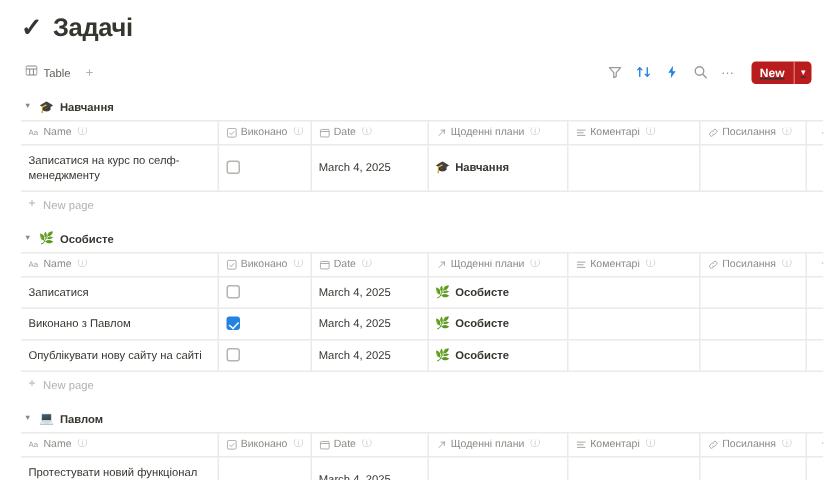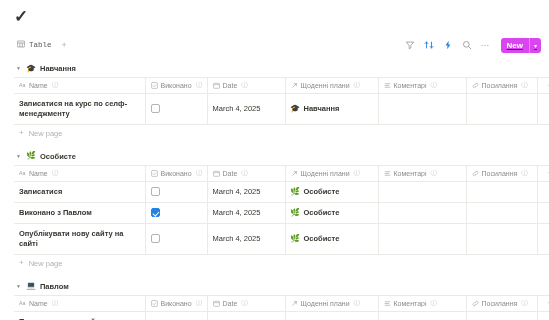--- a/index.html
+++ b/index.html
@@ -44,21 +44,20 @@
     position: relative;
   }
   .view-tab {
     display: flex;
     align-items: center;
     gap: 4px;
     font-size: 7.5px;
     color: #5c5a55;
     padding: 2px 3px;
     border-radius: 3px;
-    font-family: Liberation Mono, monospace;
   }
   .view-tab .grid-ico { color: #8a8884; font-size: 8px; line-height: 1; }
   .view-add {
     margin-left: 7px;
     font-size: 9px;
     color: #b3b1ad;
     line-height: 1;
   }
   .viewbar-right {
     margin-left: auto;
@@ -78,21 +77,21 @@
   .tb-dots {
     color: #9b9a97;
     font-size: 9px;
     letter-spacing: 0px;
     line-height: 1;
     transform: translateY(-2px);
   }
   .new-btn {
     display: flex;
     align-items: stretch;
-    background: #d946ef;
+    background: #b91c1c;
     border-radius: 3px;
     overflow: hidden;
     height: 15px;
     margin-left: 2px;
     text-decoration: underline;
   }
   .new-btn .lbl {
     color: #fff;
     font-size: 8px;
     font-weight: 600;
@@ -183,21 +182,21 @@
 
   td .cell {
     padding: 5px 5px;
     font-size: 7.5px;
     color: #37352f;
     line-height: 1.33;
     min-height: 18px;
     display: flex;
     align-items: center;
   }
-  td.c-name .cell { font-weight: 700; display: block; padding: 5px 5px; }
+  td.c-name .cell { font-weight: 400; display: block; padding: 5px 5px; }
   td.c-date .cell { color: #37352f; }
 
   .ckbox {
     width: 9px; height: 9px;
     border: 1px solid #b6b4b0;
     border-radius: 2px;
     background: #fff;
     display: inline-block;
     position: relative;
   }
@@ -242,20 +241,21 @@
   col.w-plan { width: 93px; }
   col.w-com  { width: 88px; }
   col.w-link { width: 71px; }
   col.w-add  { width: 12px; }
 </style>
 </head>
 <body>
 
 <div class="page-header">
   <span class="title-icon">✓</span>
+  <span class="page-title">Задачі</span>
 </div>
 
 <div class="viewbar">
   <div class="view-tab">
     <span class="grid-ico">
       <svg width="8" height="8" viewBox="0 0 12 12">
           <rect x="0.5" y="1.5" width="11" height="9" rx="1.2" fill="none" stroke="currentColor" stroke-width="1"></rect>
           <line x1="0.5" y1="4.5" x2="11.5" y2="4.5" stroke="currentColor" stroke-width="1"></line>
           <line x1="4.2" y1="4.5" x2="4.2" y2="10.5" stroke="currentColor" stroke-width="1"></line>
           <line x1="7.9" y1="4.5" x2="7.9" y2="10.5" stroke="currentColor" stroke-width="1"></line>

